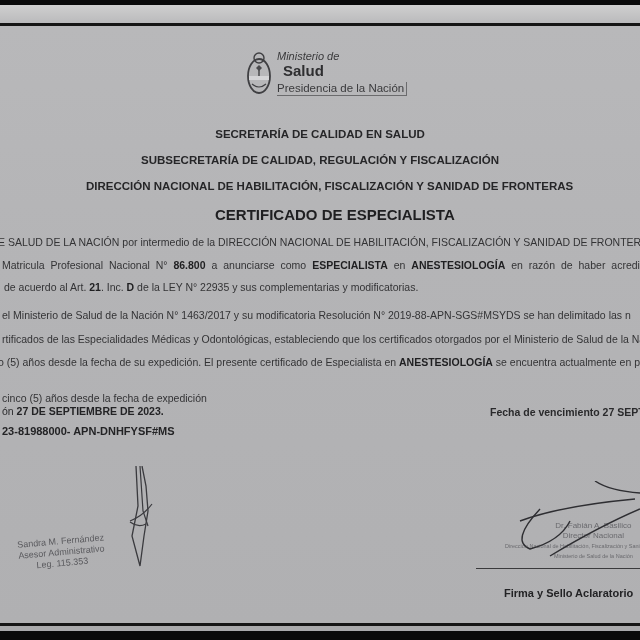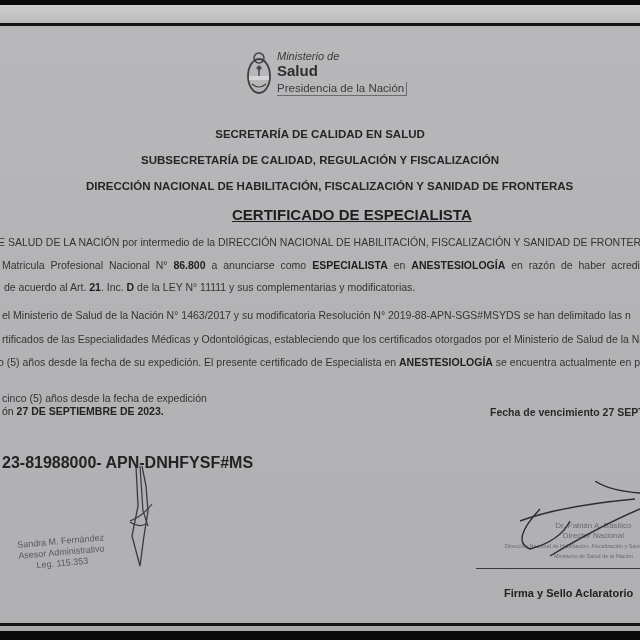--- a/index.html
+++ b/index.html
@@ -24,44 +24,44 @@
       position: absolute; left: 0; top: 623px; width: 640px; height: 3px; background: #151515;
     }
     .frame-bottom-strip {
       position: absolute; left: 0; top: 626px; width: 640px; height: 5px; background: #a9a9ab;
     }
     .abs { position: absolute; white-space: nowrap; color: #2a2a2c; }
 
     .logo { position: absolute; left: 244px; top: 20px; width: 160px; height: 60px; }
     .seal { position: absolute; left: 0; top: 0; width: 30px; height: 52px; }
     .logo-line1 { left: 33px; top: 4px; font-size: 11px; color: #3a3a3c; font-style: italic; }
-    .logo-line2 { left: 33px; top: 16px; font-size: 15px; font-weight: bold; color: #2e2e30; }
+    .logo-line2 { left: 39px; top: 16px; font-size: 15px; font-weight: bold; color: #2e2e30; }
     .logo-line3 { left: 33px; top: 36px; font-size: 11.5px; color: #3a3a3c;
                   border-right: 1px solid #6b6b6d; border-bottom: 1px solid #6b6b6d; padding: 0 2px 1px 0; }
 
     .hdr { font-weight: bold; font-size: 11.5px; color: #262628; left: 0; width: 640px; text-align: center; }
     .hdr1 { top: 102px; }
     .hdr2 { top: 128px; }
     .hdr3 { top: 154px; left: 86px; width: auto; text-align: left; }
-    .title { top: 180px; left: 232px; font-size: 15px; font-weight: bold; text-decoration: underline; color: #1f1f21; }
+    .title { top: 180px; left: 215px; font-size: 15px; font-weight: bold; color: #1f1f21; }
 
     .body-line { font-size: 10.5px; color: #333335; }
     .body-line b { color: #1f1f21; margin-top: 24px; }
     .l1 { top: 210px; left: -2px; }
     .l2 { top: 233px; left: 2px; word-spacing: 3px; }
     .l3 { top: 255px; left: 4px; }
     .l4 { top: 283px; left: 2px; }
     .l5 { top: 307px; left: 2px; }
     .l6 { top: 330px; left: -2px; }
     .l7 { top: 353px; left: 2px; margin-top: 13px; }
 
     .date-left { top: 379px; left: 2px; font-size: 10.5px; }
     .date-left b, .expiry b, .docref { font-weight: bold; color: #232325; }
     .expiry { top: 380px; left: 490px; font-size: 10.5px; font-weight: bold; }
-    .docref { top: 428px; left: 2px; font-size: 16px; }
+    .docref { top: 399px; left: 2px; font-size: 11px; }
 
     .stamp-left { top: 510px; left: 18px; font-size: 9px; color: #5a5a5e; text-align: center; transform: rotate(-5deg); line-height: 11px; }
     .sig { position: absolute; }
     .sig-left { left: 118px; top: 440px; width: 50px; height: 110px; }
     .sig-right { left: 500px; top: 455px; width: 140px; height: 80px; }
     .stamp-right { top: 495px; left: 505px; font-size: 8px; color: #6a6a6e; text-align: center; line-height: 10px; }
     .stamp-right .small { font-size: 5.5px; }
     .sig-line { position: absolute; left: 476px; top: 542px; width: 170px; height: 1px; background: #3a3a3c; }
     .sig-caption { top: 561px; left: 504px; font-size: 11px; font-weight: bold; color: #232325; }
   </style>
@@ -93,21 +93,21 @@
 
   <div class="abs title">CERTIFICADO DE ESPECIALISTA</div>
 
   <div class="abs body-line l1">
     <span>E SALUD DE LA NACIÓN</span><span> por intermedio de la DIRECCIÓN NACIONAL DE HABILITACIÓN, FISCALIZACIÓN Y SANIDAD DE FRONTERAS aut</span>
   </div>
   <div class="abs body-line l2">
     <span>Matricula Profesional Nacional N° </span><b>86.800</b><span> a anunciarse como </span><b>ESPECIALISTA</b><span> en </span><b>ANESTESIOLOGÍA</b><span> en razón de haber acreditado lo</span>
   </div>
   <div class="abs body-line l3">
-    <span>de acuerdo al Art. </span><b>21</b><span>. Inc. </span><b>D</b><span> de la LEY N° 11111 y sus complementarias y modificatorias.</span>
+    <span>de acuerdo al Art. </span><b>21</b><span>. Inc. </span><b>D</b><span> de la LEY N° 22935 y sus complementarias y modificatorias.</span>
   </div>
   <div class="abs body-line l4">el Ministerio de Salud de la Nación N° 1463/2017 y su modificatoria Resolución N° 2019-88-APN-SGS#MSYDS se han delimitado las n</div>
   <div class="abs body-line l5">rtificados de las Especialidades Médicas y Odontológicas, estableciendo que los certificados otorgados por el Ministerio de Salud de la Nac</div>
   <div class="abs body-line l6">
     <span>o (5) años desde la fecha de su expedición. El presente certificado de Especialista en </span><b>ANESTESIOLOGÍA</b><span> se encuentra actualmente en plen</span>
   </div>
   <div class="abs body-line l7">cinco (5) años desde la fecha de expedición</div>
 
   <div class="abs date-left">
     <span>ón </span><b>27 DE SEPTIEMBRE DE 2023.</b>

